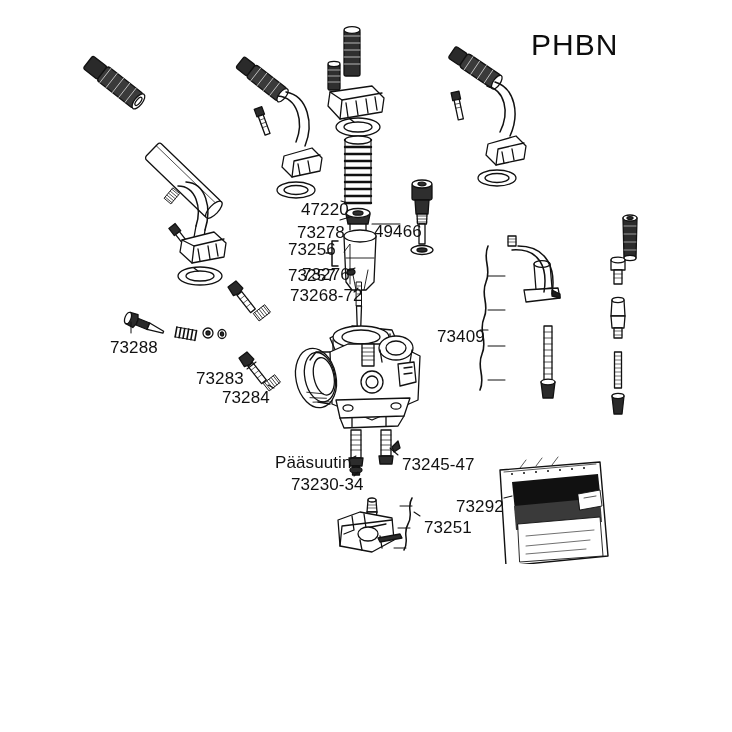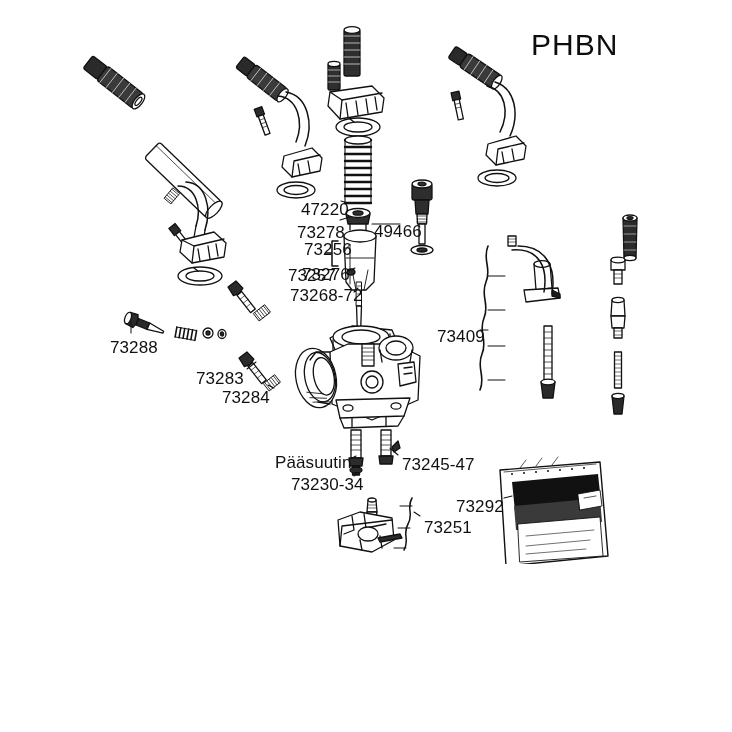--- a/index.html
+++ b/index.html
@@ -611,21 +611,21 @@
         <path d="M274 388 L 268 385"></path>
       </g>
 
     </g>
   </svg>
 
   <div id="title">PHBN</div>
 
   <div class="label" style="left:301px; top:200px;">47220</div>
   <div class="label" style="left:288px; top:223px;margin-left:9px;">73278</div>
-  <div class="label" style="left:288px; top:240px;margin-left:16px;">73256</div>
+  <div class="label" style="left:288px; top:240px;">73256</div>
   <div class="label" style="left:288px; top:257px;margin-top:9px;">73257</div>
   <div class="label" style="left:302px; top:265px;">73276</div>
   <div class="label" style="left:290px; top:286px;">73268-72</div>
   <div class="label" style="left:374px; top:222px;">49466</div>
   <div class="label" style="left:437px; top:327px;">73409</div>
   <div class="label" style="left:110px; top:338px;">73288</div>
   <div class="label" style="left:196px; top:369px;">73283</div>
   <div class="label" style="left:222px; top:388px;">73284</div>
   <div class="label" style="left:275px; top:453px;">Pääsuutin</div>
   <div class="label" style="left:402px; top:455px;">73245-47</div>

